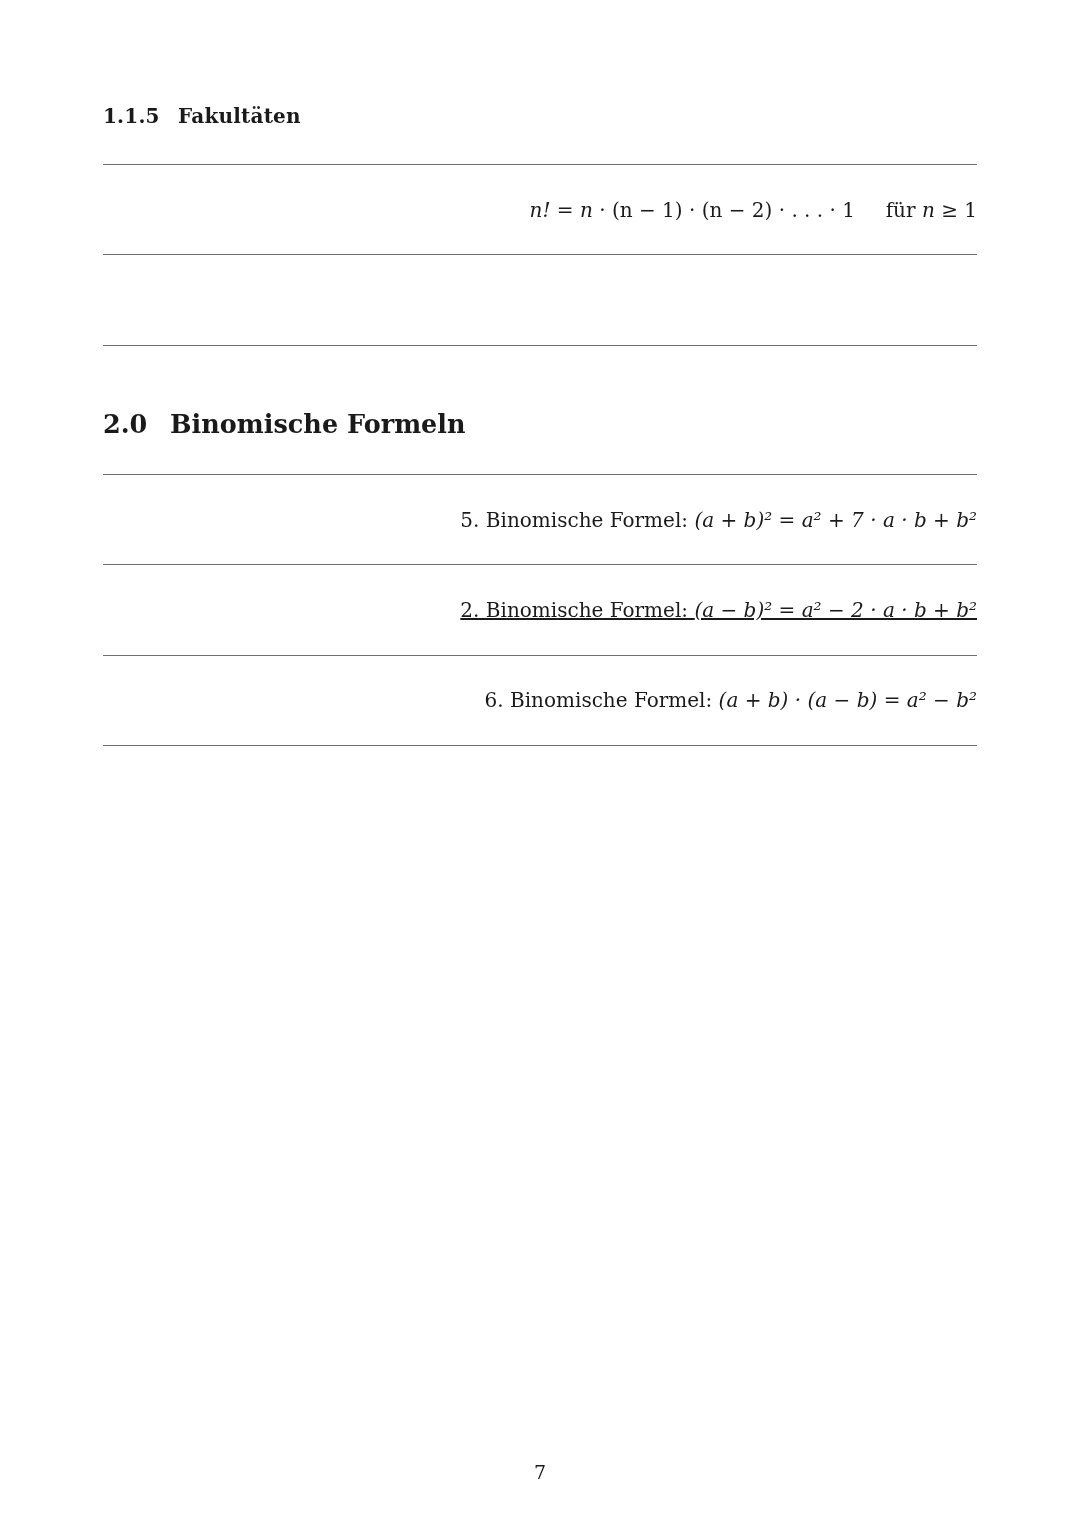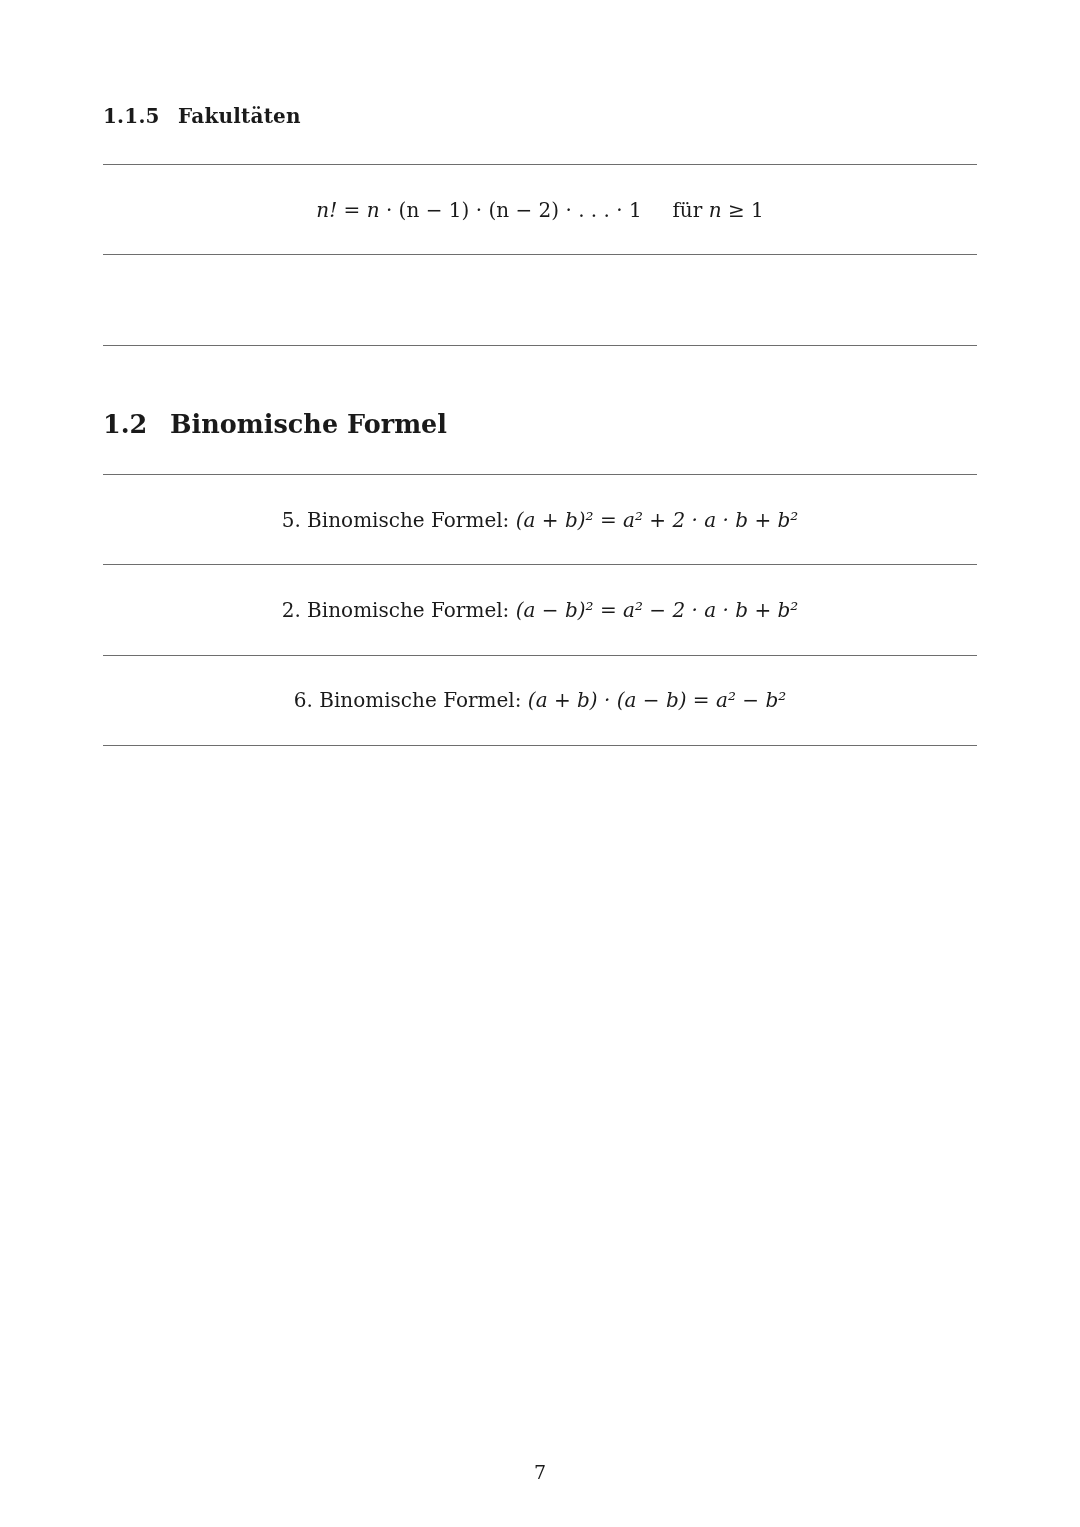--- a/index.html
+++ b/index.html
@@ -47,21 +47,21 @@
       position: absolute;
       left: 103px;
       width: 874px;
       height: 0;
       border-top: 1.2px solid #6e6e6e;
     }
     .formula-row {
       position: absolute;
       left: 103px;
       width: 874px;
-      text-align: center;
+      text-align: right;
       font-size: 20px;
       white-space: nowrap;
       line-height: 24px;
     }
     .math {
       font-family: "DejaVu Serif", "Liberation Serif", serif;
     }
     .m-i { font-style: italic; }
     .page-number {
       position: absolute;
@@ -89,33 +89,33 @@
     <span class="math">für</span>
     <span class="math m-i">n</span><span class="math"> ≥ 1</span>
   </div>
 
   <div class="rule" style="top:254px;"></div>
 
 
   <div class="rule" style="top:345px;"></div>
 
   <div class="section-heading">
-    <span class="heading-num sec-num">1.2</span><span>Binomische Formel</span>
+    <span class="heading-num sec-num">2.0</span><span>Binomische Formeln</span>
   </div>
 
   <div class="rule" style="top:474px;"></div>
 
   <div class="formula-row" style="top:508px;">
     <span>5. Binomische Formel:</span>
-    <span class="math m-i">(a + b)² = a² + 2 · a · b + b²</span>
+    <span class="math m-i">(a + b)² = a² + 7 · a · b + b²</span>
   </div>
 
   <div class="rule" style="top:564px;"></div>
 
-  <div class="formula-row" style="top:598px;">
+  <div class="formula-row" style="top:598px;text-decoration:underline;">
     <span>2. Binomische Formel:</span>
     <span class="math m-i">(a − b)² = a² − 2 · a · b + b²</span>
   </div>
 
   <div class="rule" style="top:655px;"></div>
 
   <div class="formula-row" style="top:688px;">
     <span>6. Binomische Formel:</span>
     <span class="math m-i">(a + b) · (a − b) = a² − b²</span>
   </div>

